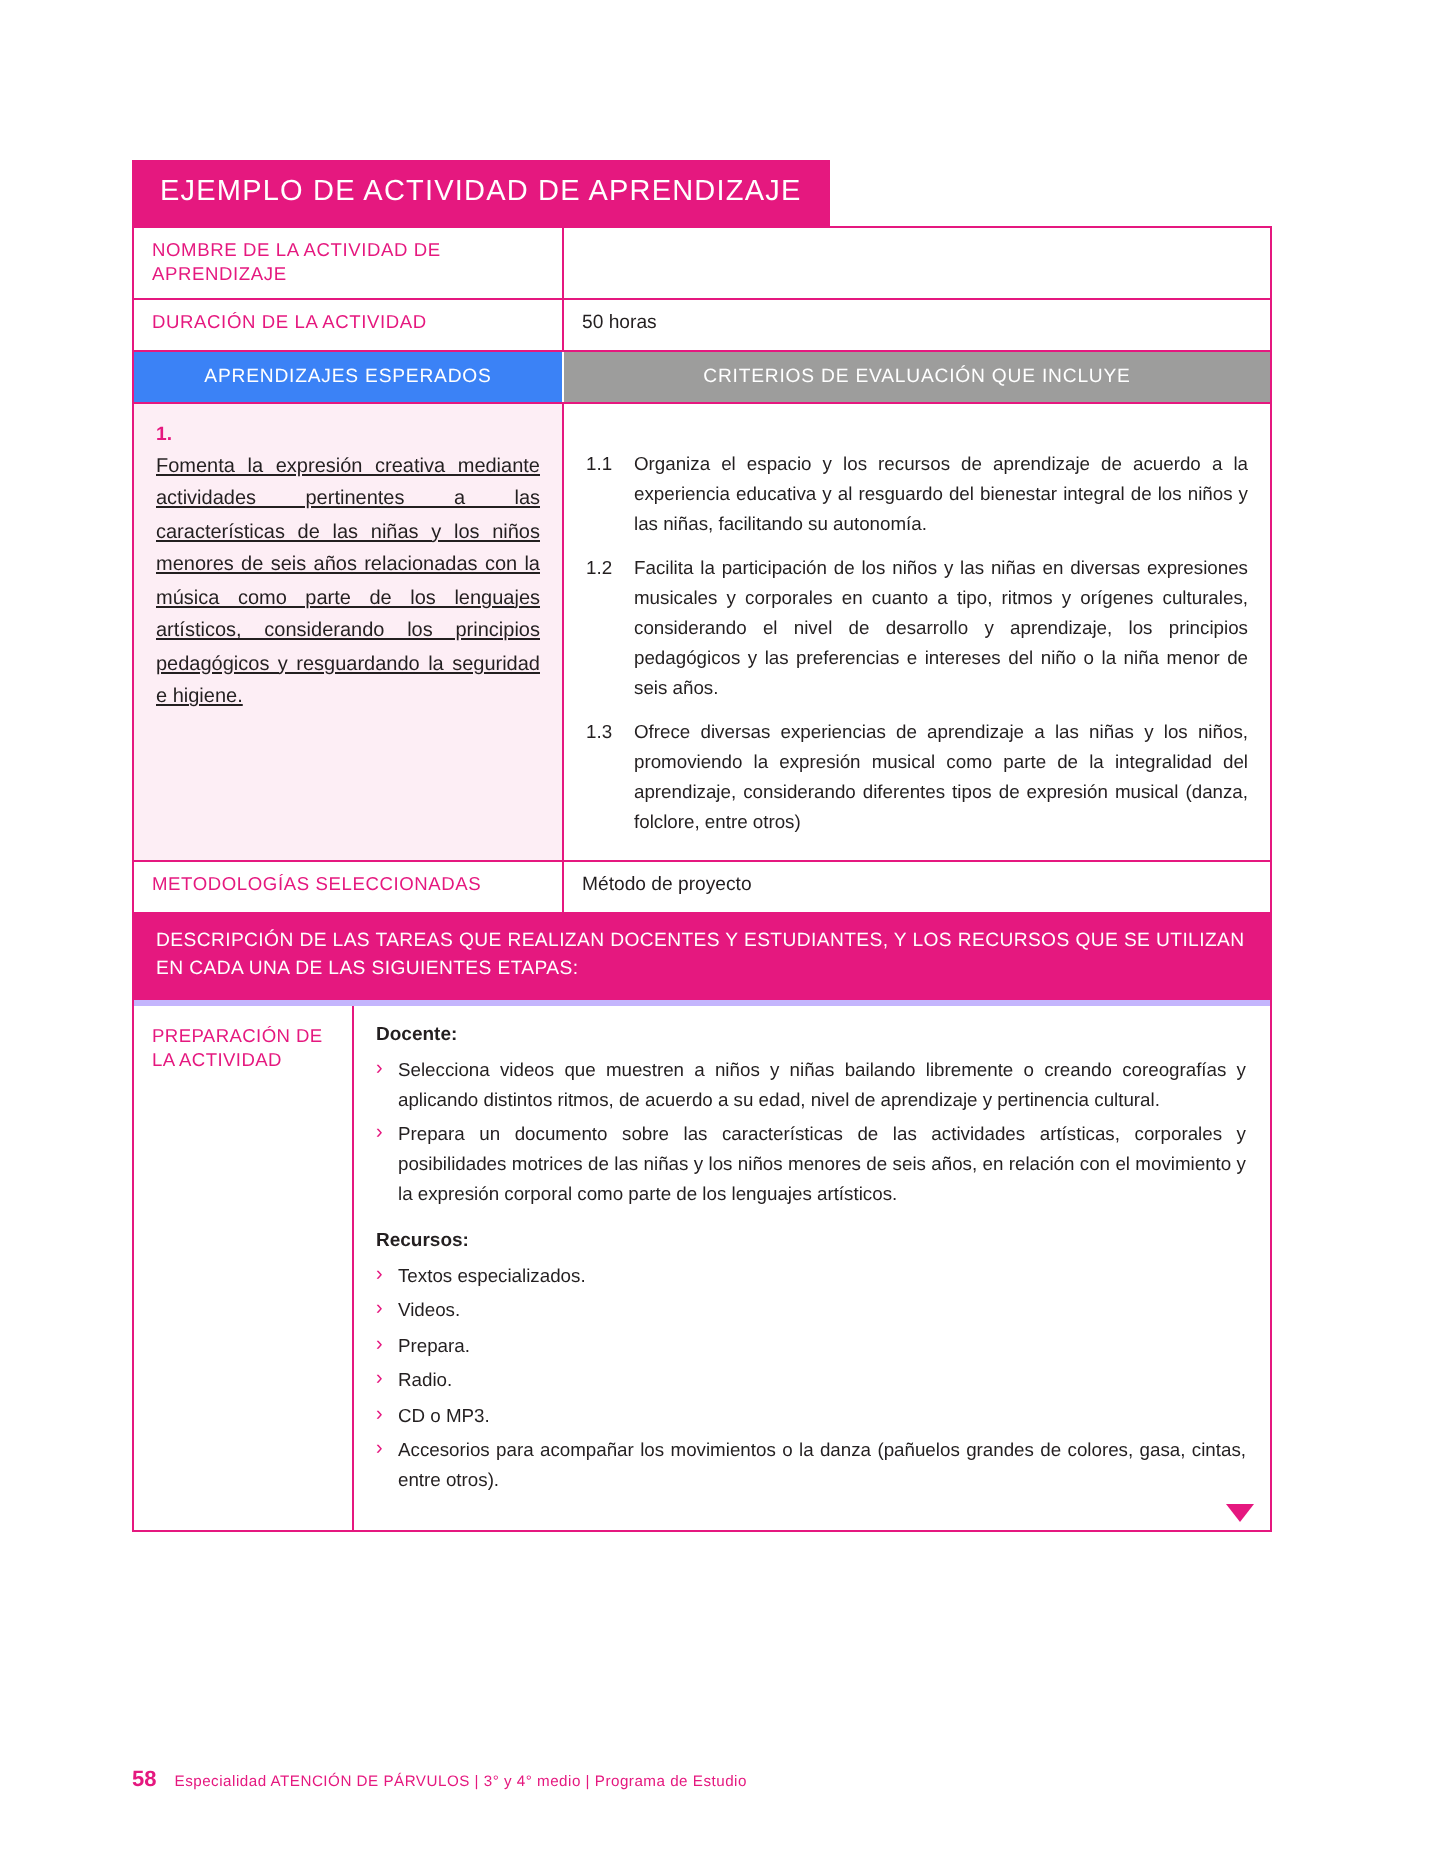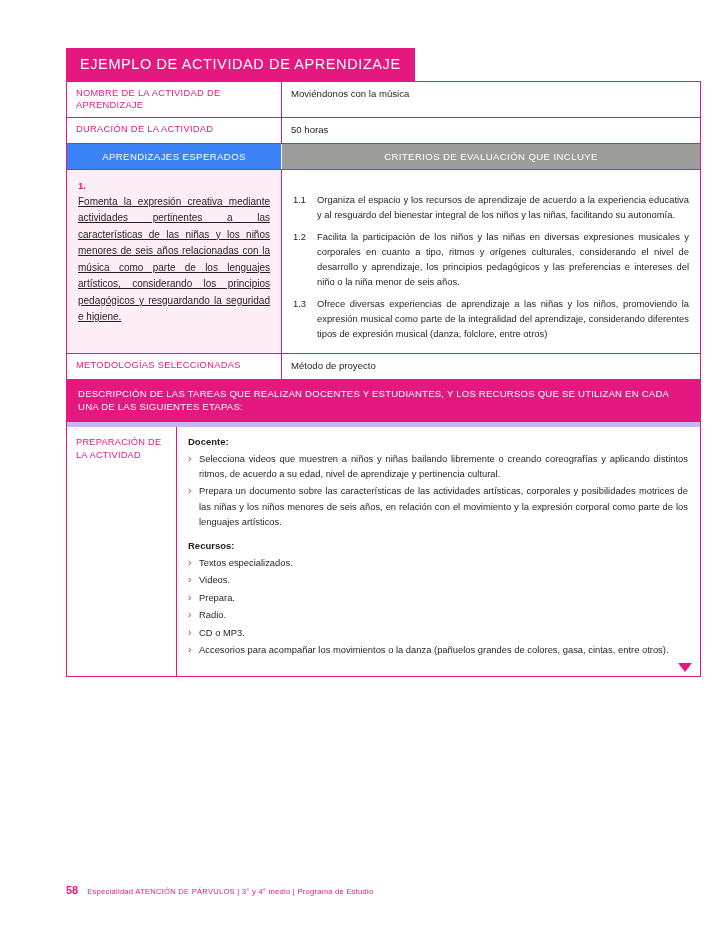--- a/index.html
+++ b/index.html
@@ -13,22 +13,22 @@
   }
   .page {
     position: relative;
     width: 720px;
     height: 932px;
     background: #ffffff;
   }
   .sheet {
     position: absolute;
     left: 66px;
-    top: 48px;
-    width: 635px;
+    top: 80px;
+    width: 570px;
   }
 
   
   .banner {
     background: #e5187f;
     color: #ffffff;
     font-size: 14.5px;
     letter-spacing: 0.6px;
     padding: 8px 14px 9px 14px;
     display: inline-block;
@@ -133,21 +133,21 @@
   .crit .ctxt { flex: 1; }
 
   
   .desc-band {
     background: #e5187f;
     color: #ffffff;
     font-size: 9.6px;
     line-height: 1.45;
     padding: 7px 11px 8px 11px;
     letter-spacing: 0.2px;
-    border-bottom: 5px solid #c4b5fd;
+    border-bottom: 3px solid #c4b5fd;
   }
 
   
   .stage-row { display: flex; }
   .stage-label {
     width: 110px;
     min-width: 110px;
     padding: 9px 9px;
     color: #e5187f;
     font-size: 9.3px;
@@ -221,21 +221,20 @@
 
   <div class="sheet">
 
     <div class="banner">EJEMPLO DE ACTIVIDAD DE APRENDIZAJE</div>
 
     <div class="tbl">
 
 
       <div class="row">
         <div class="cell-label">NOMBRE DE LA ACTIVIDAD DE APRENDIZAJE</div>
-        <div class="cell-value">Moviéndonos con la música</div>
       </div>
 
       <div class="row">
         <div class="cell-label">DURACIÓN DE LA ACTIVIDAD</div>
         <div class="cell-value">50 horas</div>
       </div>
 
       <div class="hdr-row">
         <div class="hdr-pink">APRENDIZAJES ESPERADOS</div>
         <div class="hdr-grey">CRITERIOS DE EVALUACIÓN QUE INCLUYE</div>

